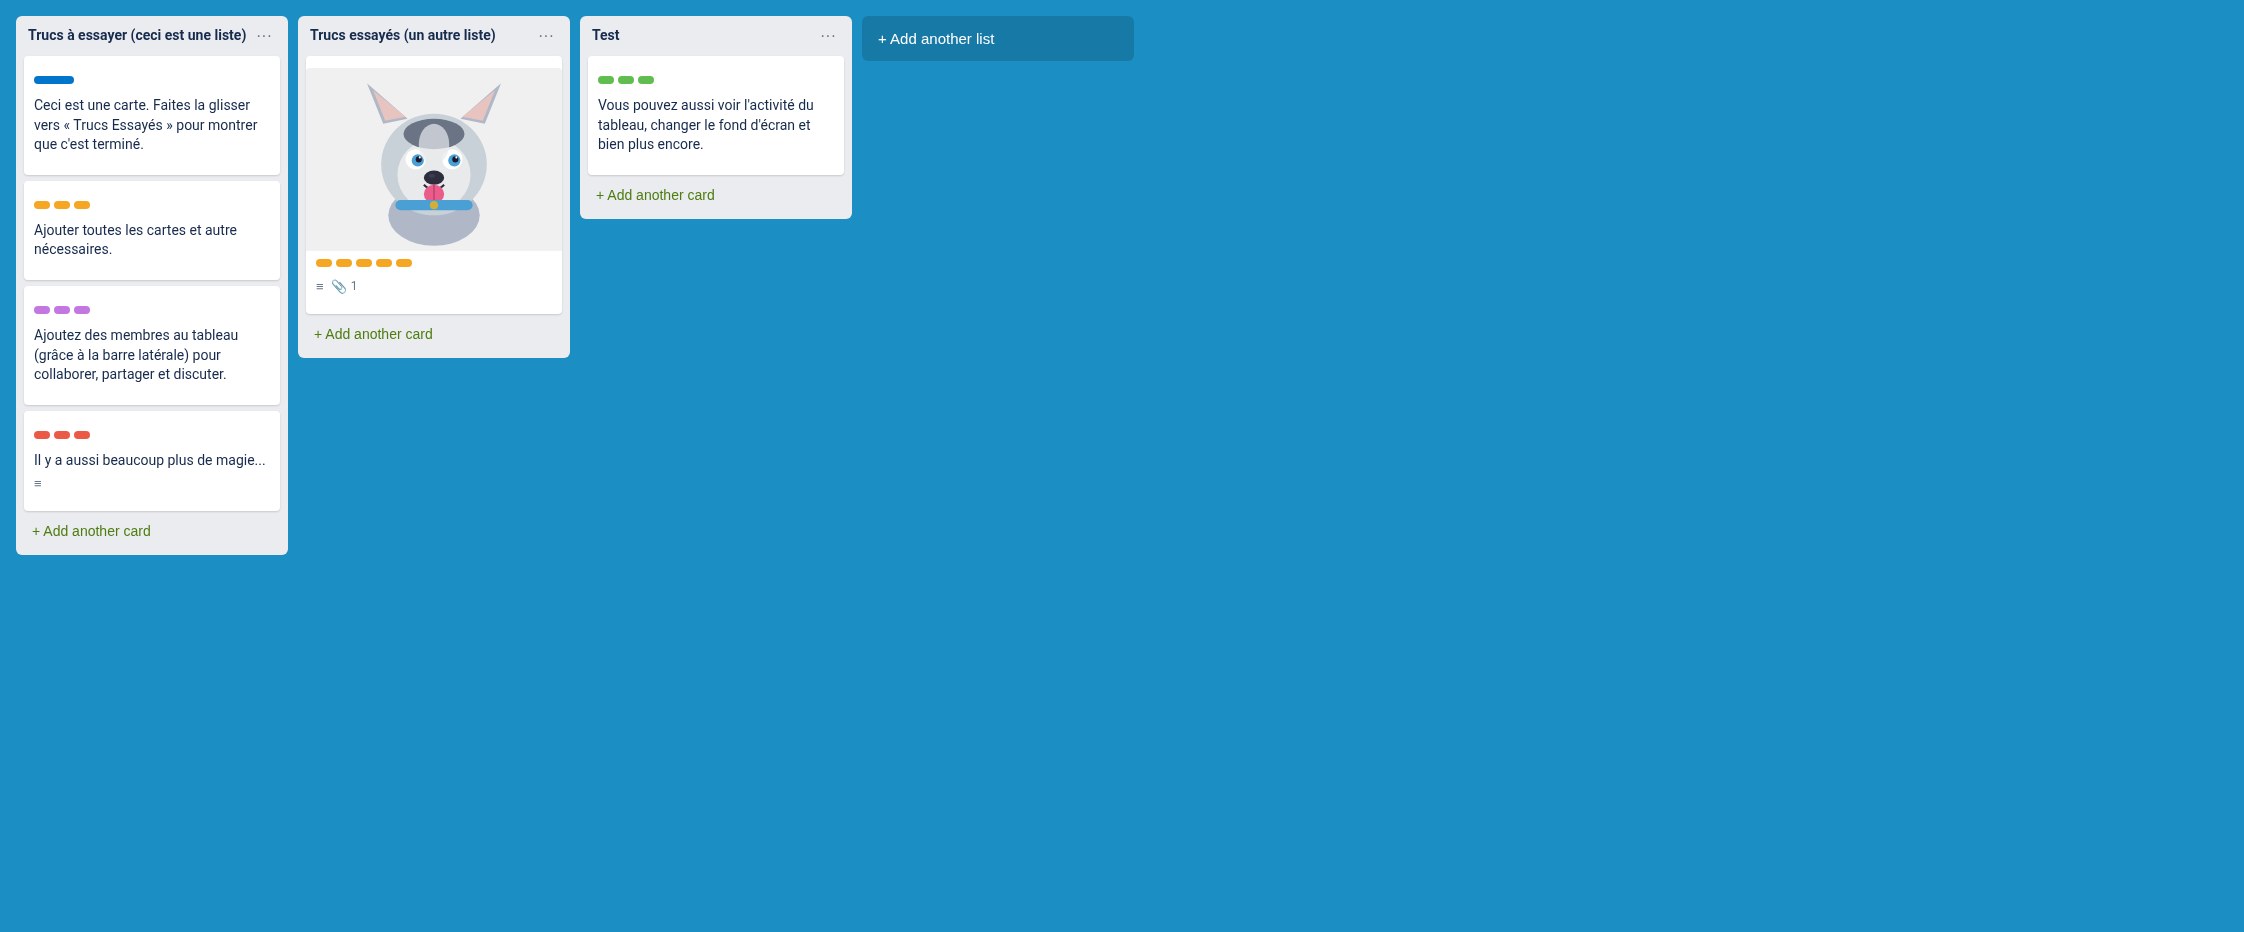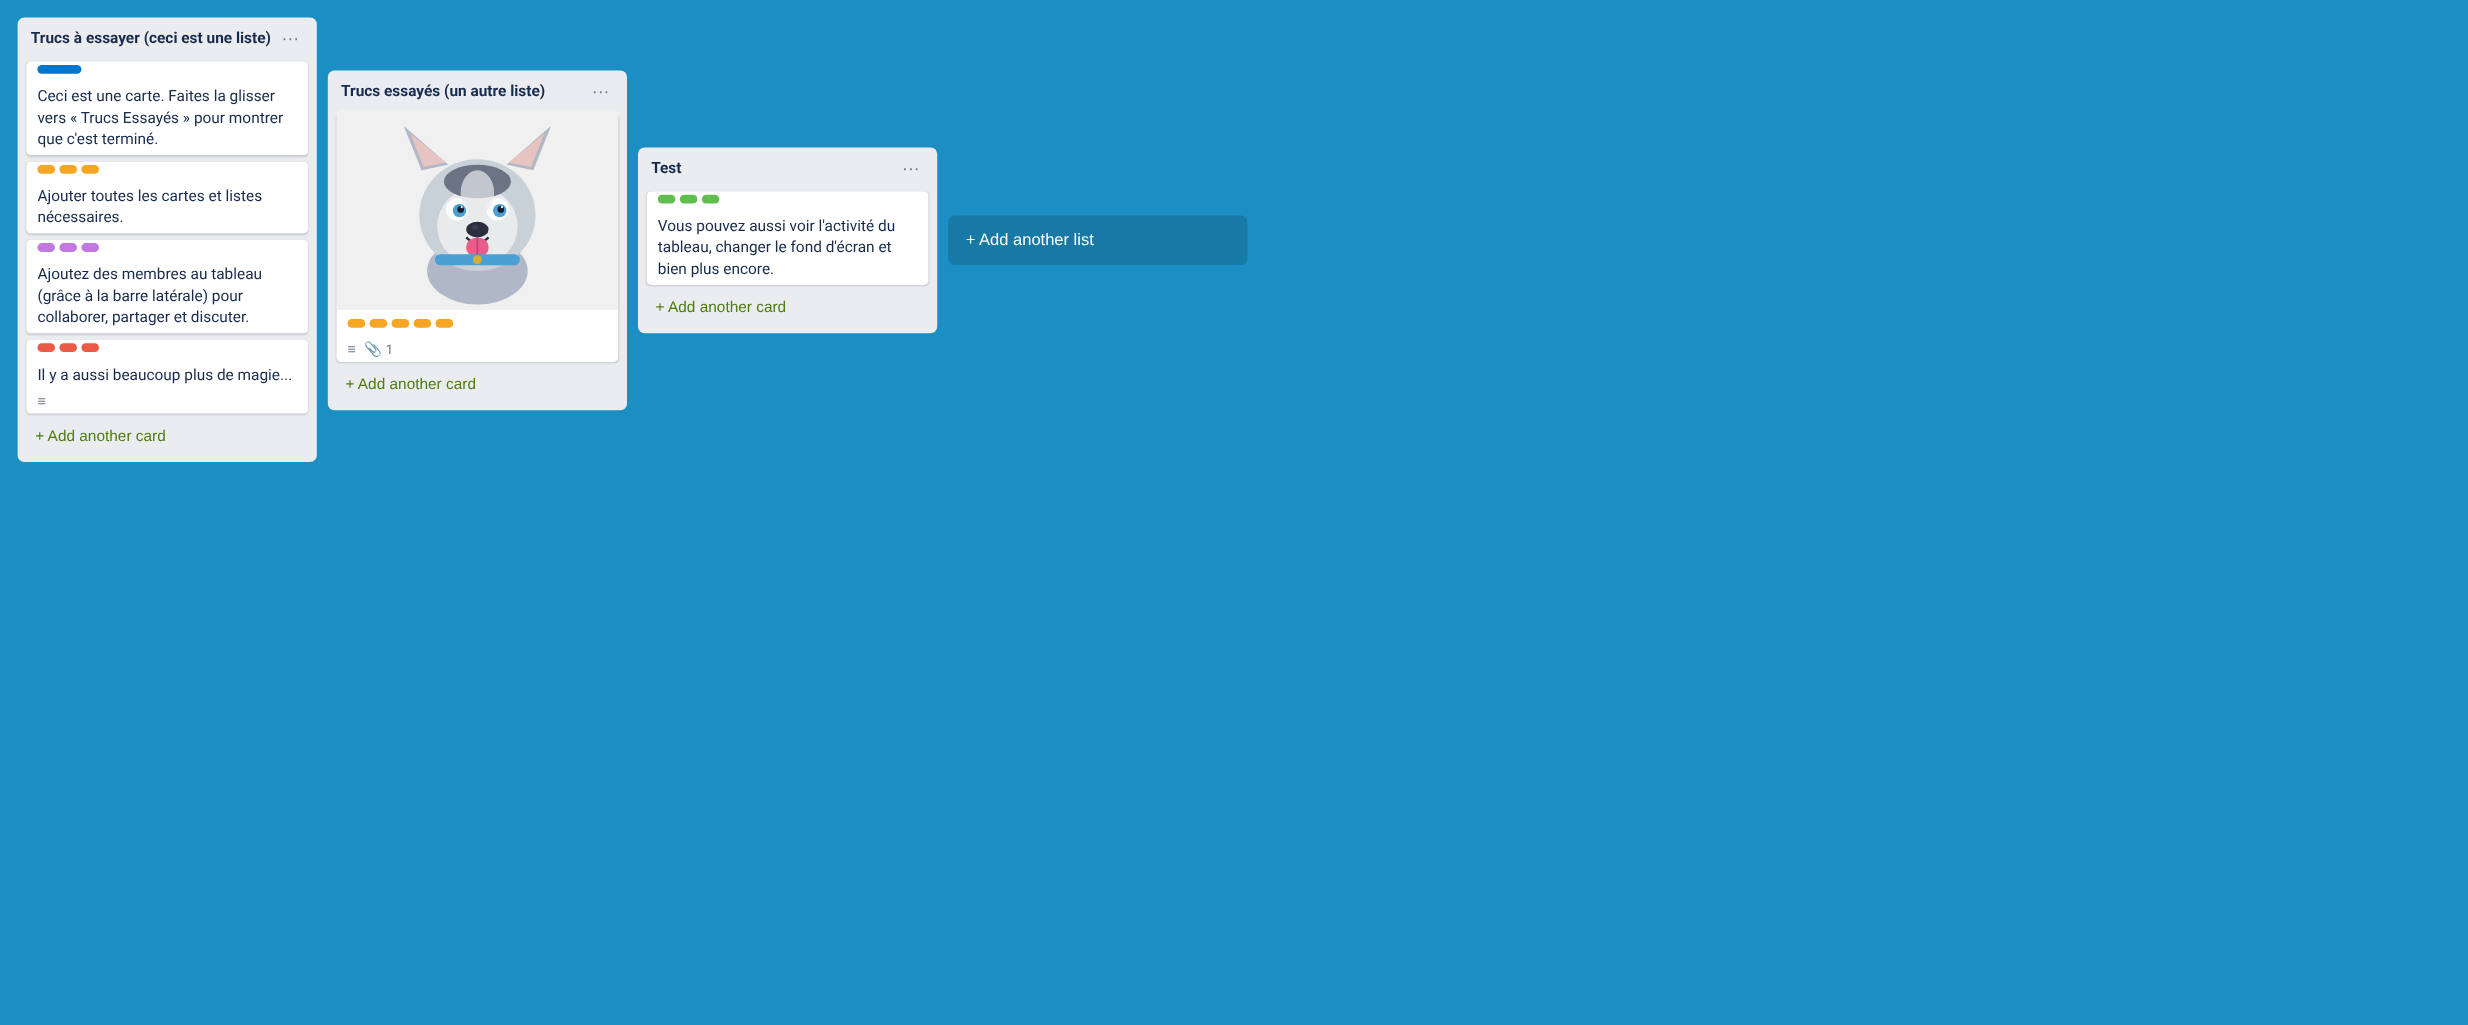--- a/index.html
+++ b/index.html
@@ -6,21 +6,21 @@
     body {
       background-color: #1b8fc3;
       font-family: -apple-system, BlinkMacSystemFont, "Segoe UI", Roboto, sans-serif;
       font-size: 14px;
       min-height: 100vh;
       padding: 8px;
     }
     .board {
       display: flex;
       flex-direction: row;
-      align-items: center;
+      align-items: flex-start;
       gap: 10px;
       padding: 8px;
     }
     .list {
       background: #ebecf0;
       border-radius: 6px;
       width: 272px;
       min-width: 272px;
       padding: 10px 8px;
       display: flex;
@@ -46,21 +46,21 @@
       cursor: pointer;
       color: #6b778c;
       font-size: 16px;
       padding: 2px 4px;
       border-radius: 3px;
       line-height: 1;
     }
     .card {
       background: #fff;
       border-radius: 4px;
-      padding: 3px 10px;
+      padding: 20px 10px;
       box-shadow: 0 1px 2px rgba(0,0,0,0.15);
       cursor: pointer;
     }
     .card-label {
       display: inline-block;
       height: 8px;
       border-radius: 4px;
       margin-bottom: 6px;
     }
     .card-labels {
@@ -139,21 +139,21 @@
           <span class="card-label" style="background-color: rgb(0, 117, 204); width: 40px;"></span>
         </div>
         <div class="card-text">Ceci est une carte. Faites la glisser vers « Trucs Essayés » pour montrer que c'est terminé.</div>
       </div>
       <div class="card">
         <div class="card-labels">
           <span class="card-label" style="background-color: rgb(245, 166, 35); width: 16px;"></span>
           <span class="card-label" style="background-color: rgb(245, 166, 35); width: 16px;"></span>
           <span class="card-label" style="background-color: rgb(245, 166, 35); width: 16px;"></span>
         </div>
-        <div class="card-text">Ajouter toutes les cartes et listes nécessaires.</div>
+        <div class="card-text">Ajouter toutes les cartes et autre nécessaires.</div>
       </div>
       <div class="card">
         <div class="card-labels">
           <span class="card-label" style="background-color: rgb(195, 119, 224); width: 16px;"></span>
           <span class="card-label" style="background-color: rgb(195, 119, 224); width: 16px;"></span>
           <span class="card-label" style="background-color: rgb(195, 119, 224); width: 16px;"></span>
         </div>
         <div class="card-text">Ajoutez des membres au tableau (grâce à la barre latérale) pour collaborer, partager et discuter.</div>
       </div>
       <div class="card">

